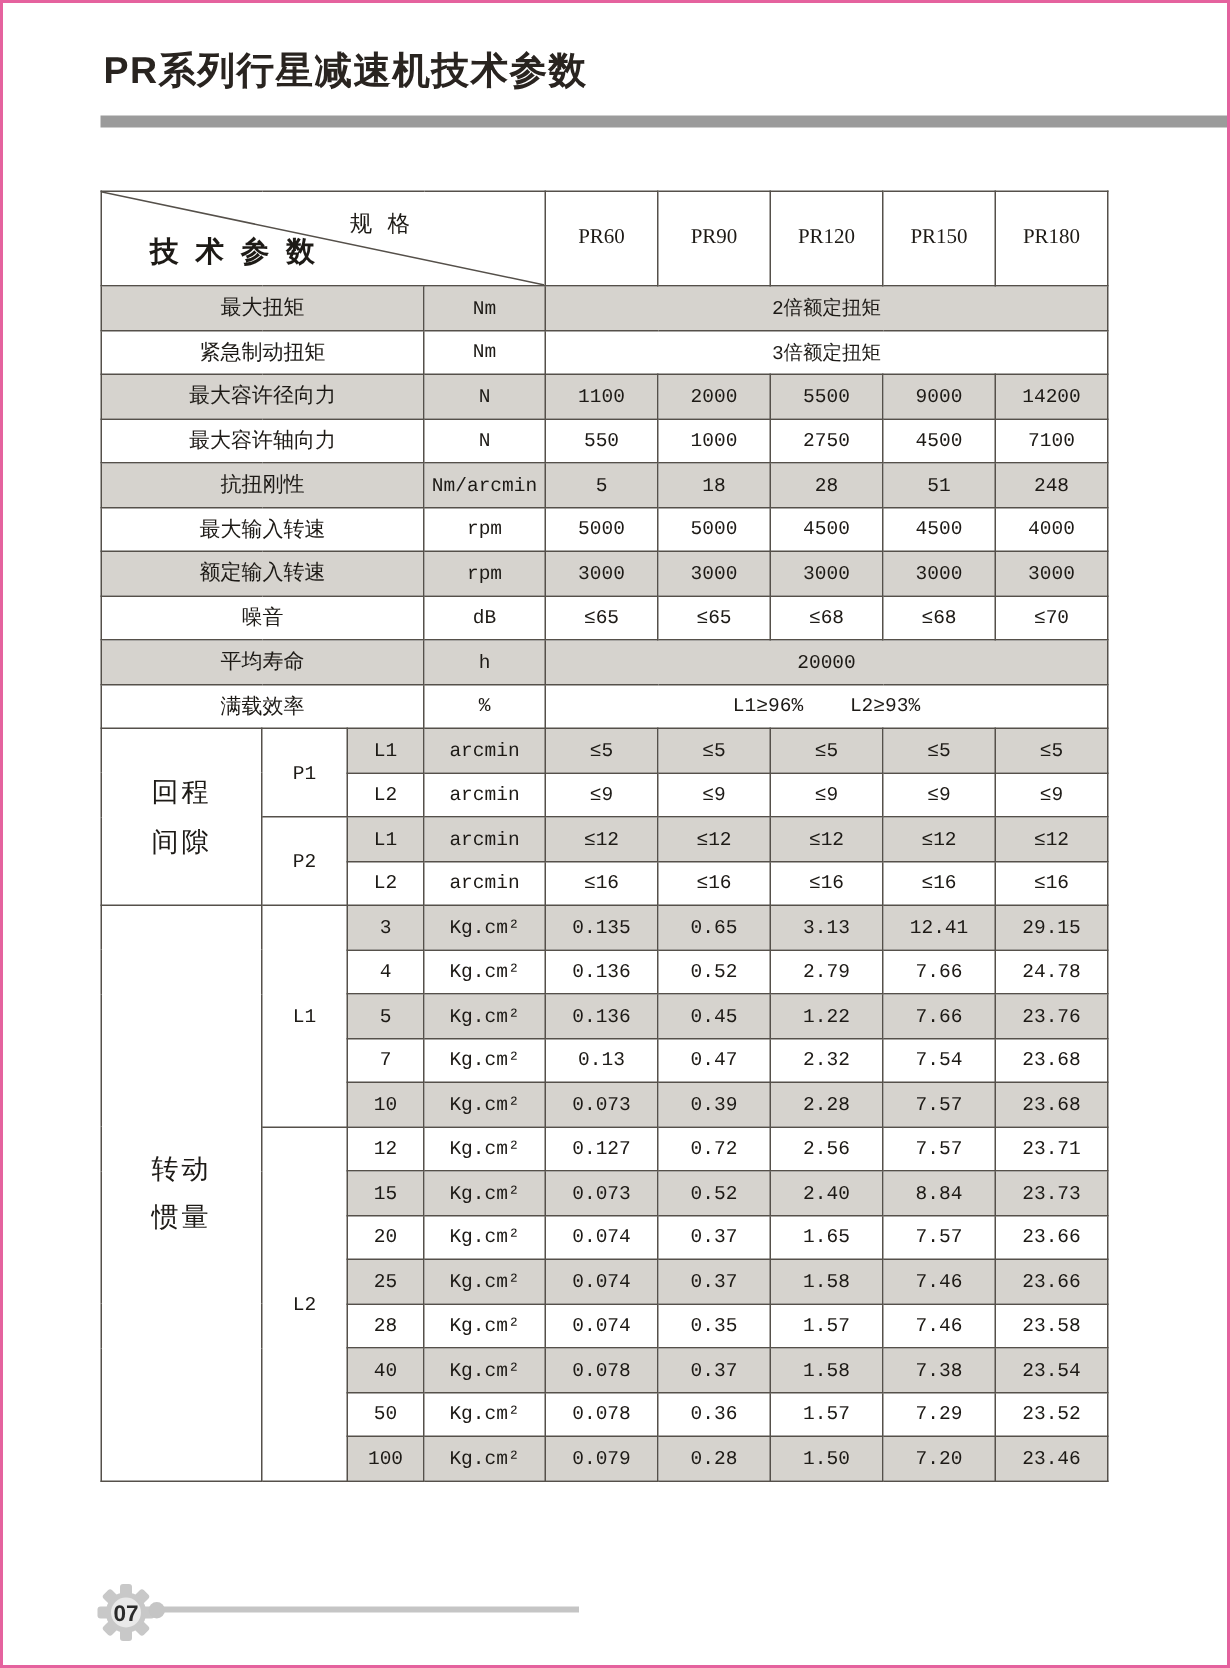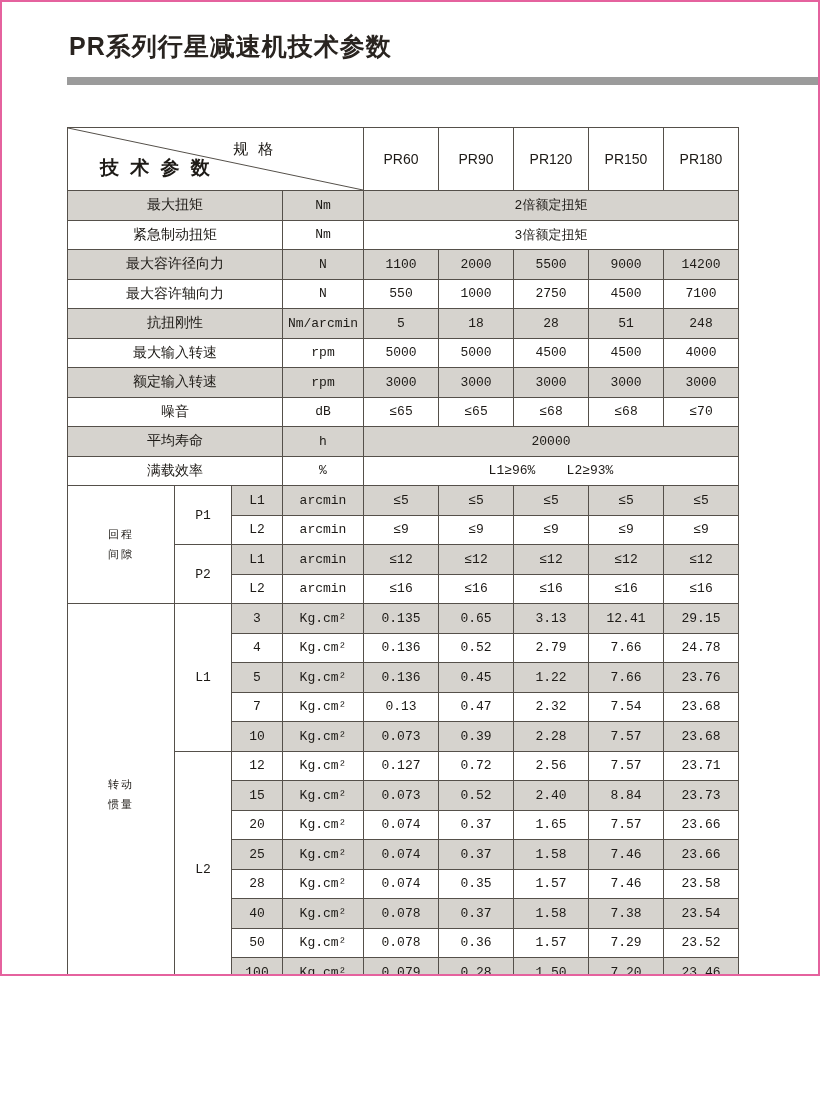--- a/index.html
+++ b/index.html
@@ -1,18 +1,18 @@
 <!DOCTYPE html>
 <html><head>
 <meta charset="utf-8">
 <style>
   html,body { margin:0; padding:0; background:#ffffff; }
   .page {
     position:relative;
-    width:820px; height:976px;
+    width:820px; height:1112px;
     box-sizing:border-box;
     border:2px solid #e5629e;
     background:#ffffff;
     overflow:hidden;
     font-family:"Liberation Sans", sans-serif;
   }
   .page-title {
     position:absolute; left:67px; top:28px;
     font-size:25px; font-weight:bold; color:#292420;
     letter-spacing:1px;
@@ -29,27 +29,27 @@
     border:1px solid #55504a;
     text-align:center; vertical-align:middle;
     padding:0; overflow:hidden;
     color:#1d1a16;
   }
   tr.hrow { height:63px; }
   tr.drow { height:29.5px; }
   td.sh { background:#d6d3ce; }
   .lbl  { font-family:"Liberation Sans", sans-serif; font-size:14px; }
   .mono { font-family:"Liberation Mono", monospace; font-size:13px; }
-  .model{ font-family:Liberation Sans, sans-serif; font-size:14px; }
+  .model{ font-family:Liberation Serif, serif; font-size:14px; }
   .pre  { white-space:pre; }
   td.corner { position:relative; }
   td.corner svg.diag { position:absolute; left:0; top:0; width:100%; height:100%; display:block; }
   td.corner .spec-word  { position:absolute; top:12px;  left:56%; font-size:15px; font-weight:normal; letter-spacing:3px; }
   td.corner .param-word { position:absolute; bottom:9px; left:32px; font-size:19px; font-weight:bold; letter-spacing:3px;text-align:center; }
-  td.section { white-space:pre-line; line-height:1.8; font-size:11px; letter-spacing:2px; }
+  td.section { white-space:pre-line; line-height:1.8; font-size:18px; letter-spacing:2px; }
   .footer-gear { position:absolute; left:62px; top:1053px; width:40px; height:40px; }
   .gear-num { font-family:"Liberation Sans", sans-serif; font-size:15px; font-weight:bold; fill:#2a2a2a; text-anchor:middle; }
   .footer-dot  { position:absolute; left:97px;  top:1066px; width:11px; height:11px; border-radius:50%; background:#c5c5c5; }
   .footer-line { position:absolute; left:104px; top:1069px; width:280px; height:4px; background:#c5c5c5; }
 </style>
 </head>
 <body>
 
 <div class="page">
 

